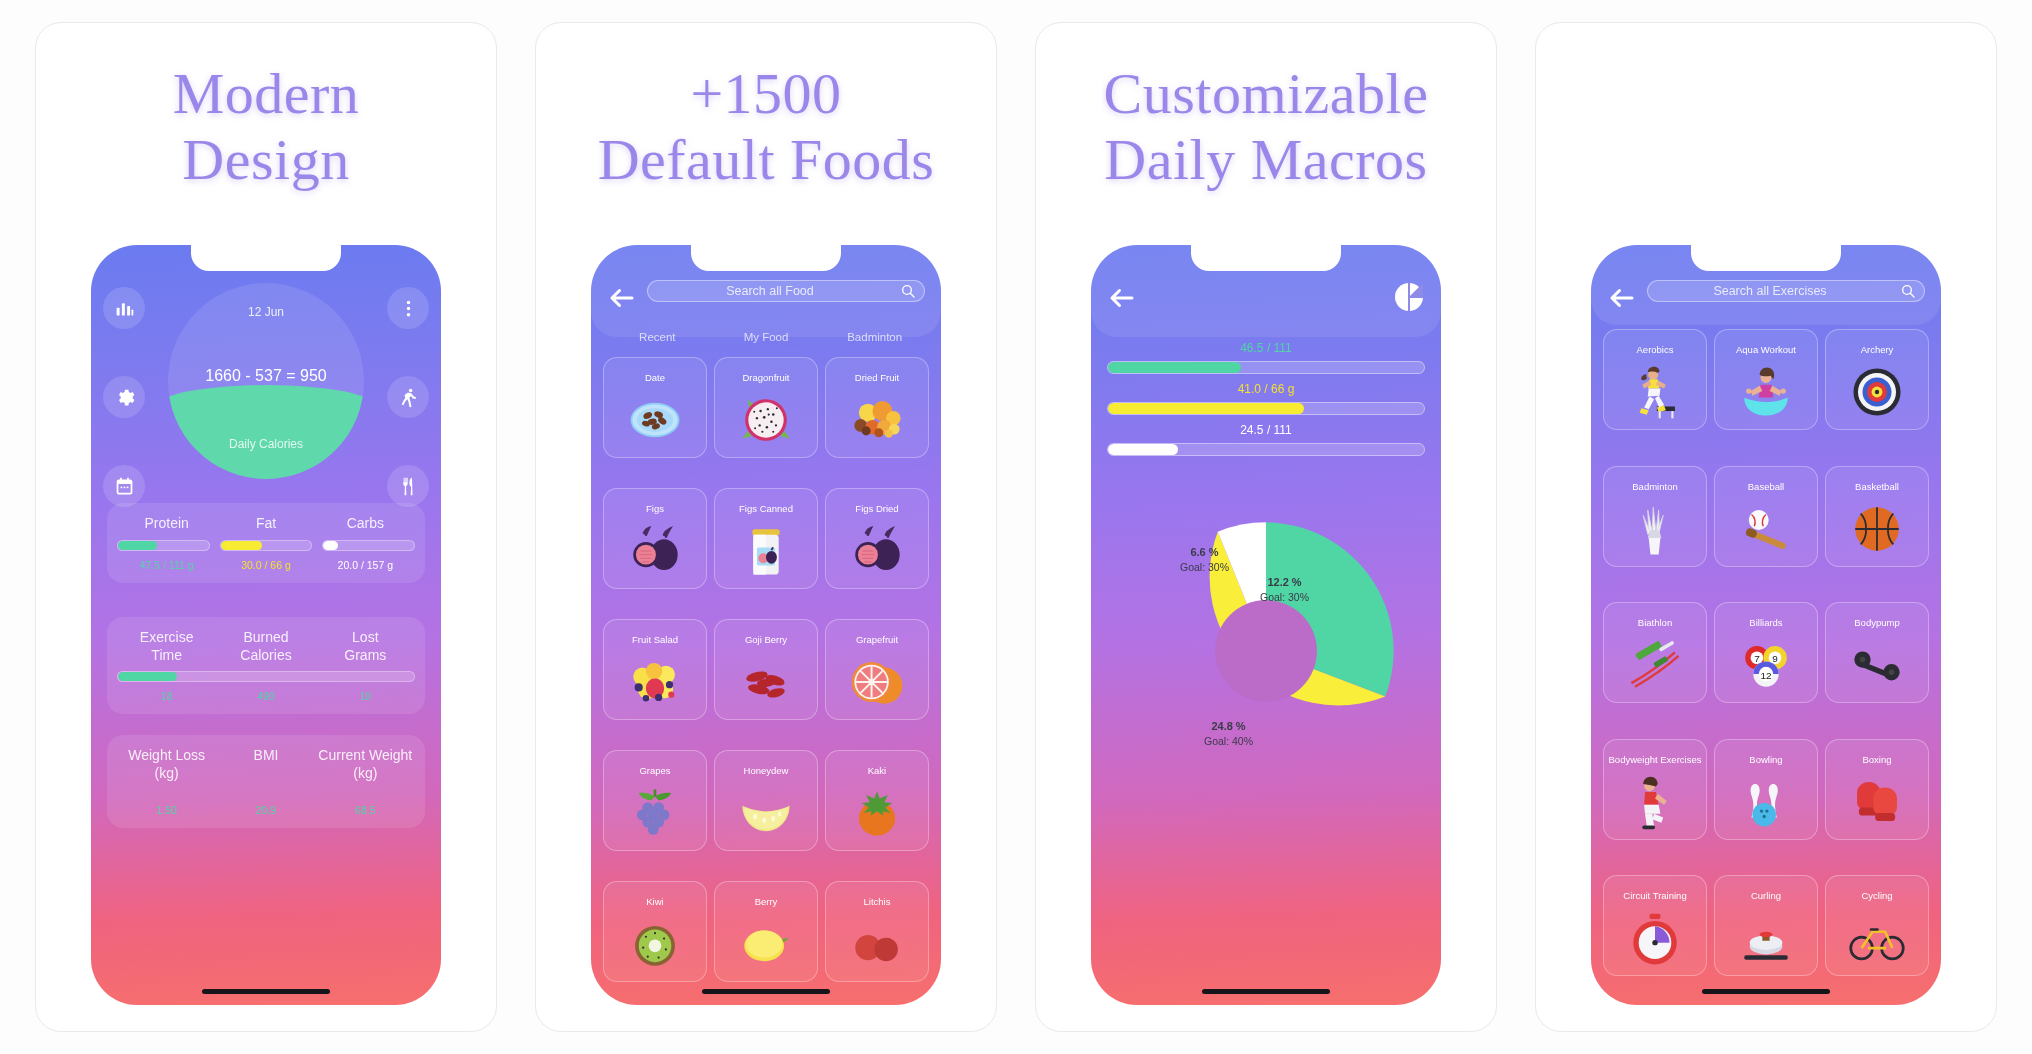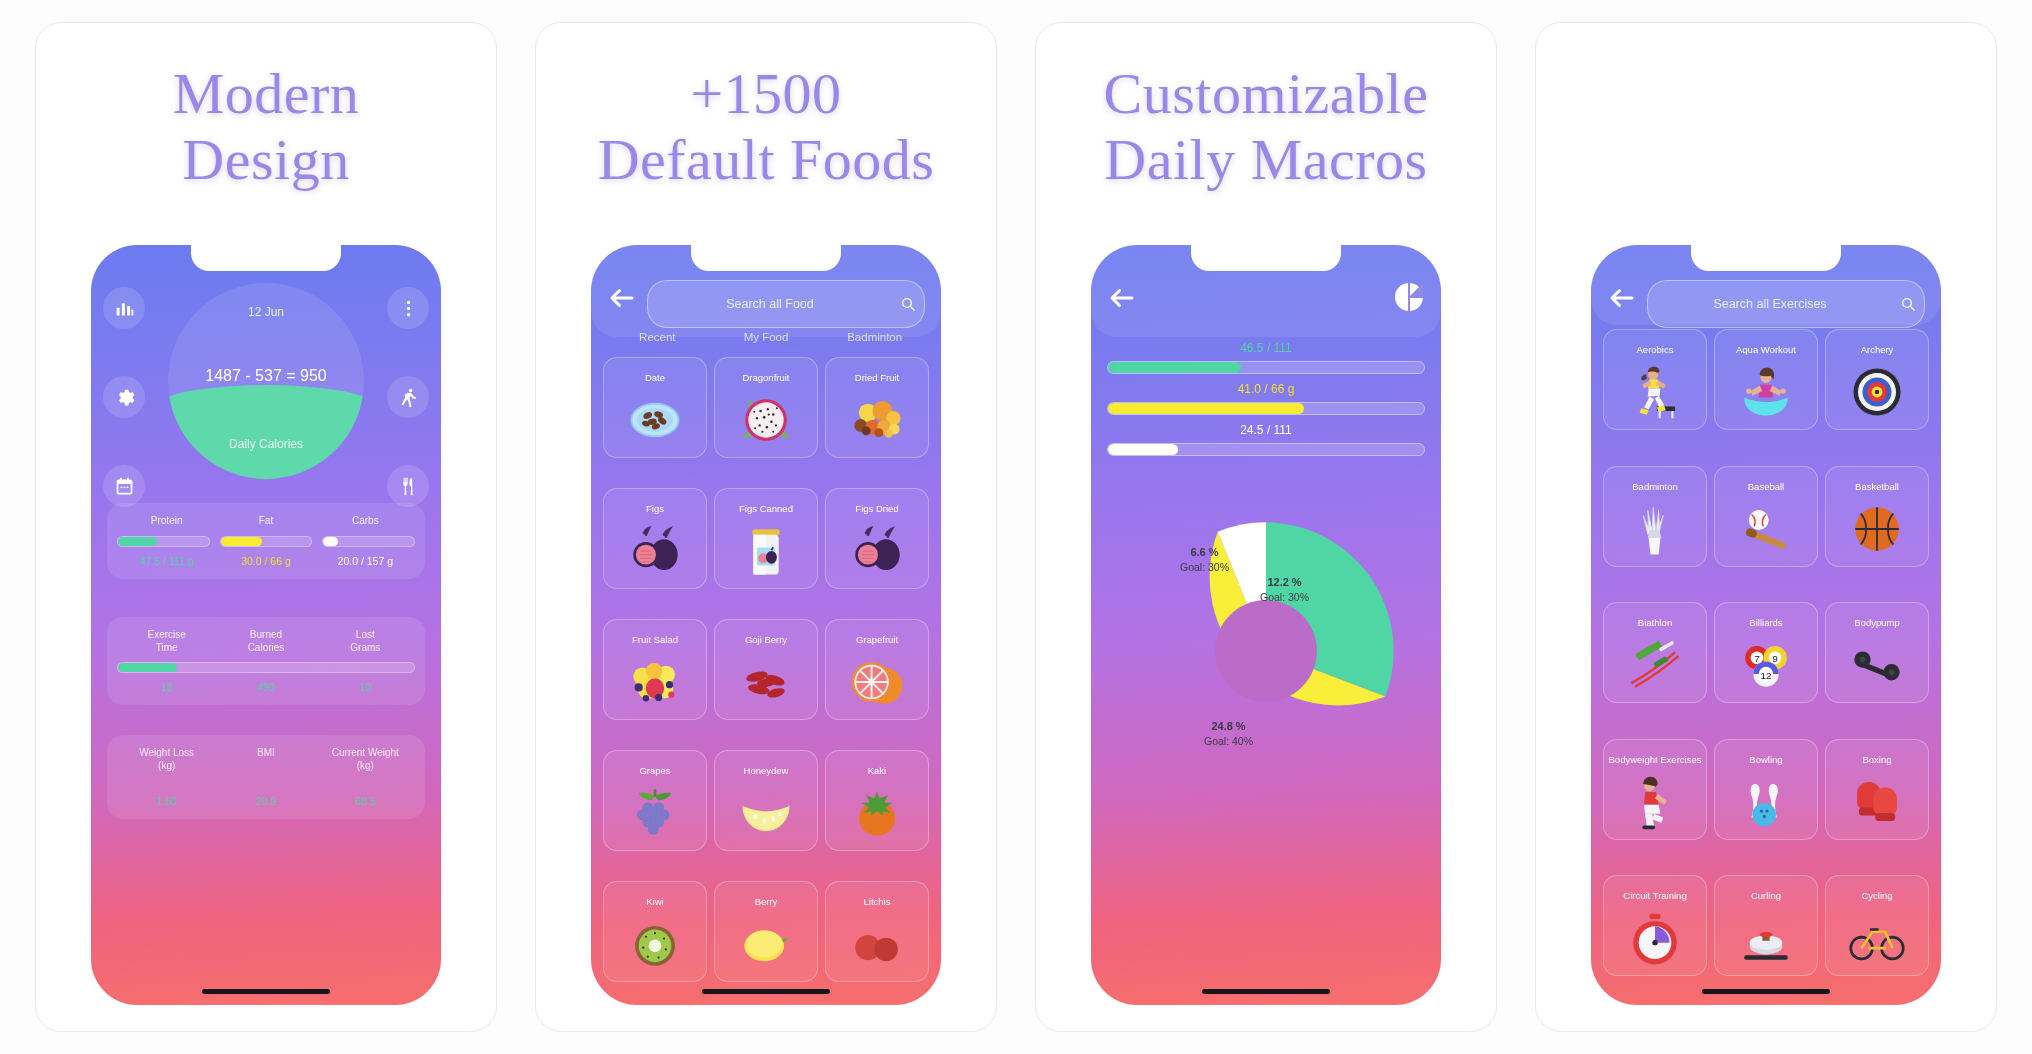--- a/index.html
+++ b/index.html
@@ -115,39 +115,39 @@
   }
   .panel {
     position: absolute; left: 16px; right: 16px;
     background: rgba(255,255,255,.10);
     border-radius: 16px;
     padding: 12px 10px 12px;
     z-index: 8;
   }
   .p-cols { display: flex; }
   .p-col { flex: 1; text-align: center; }
-  .p-lab { font-size: 10px; color: rgba(255,255,255,.88); line-height: 1.25; min-height: 26px; }
+  .p-lab { font-size: 14px; color: rgba(255,255,255,.88); line-height: 1.25; min-height: 26px; }
   .p-val { font-size: 10.5px; margin-top: 8px; }
   .bars { display: flex; gap: 10px; margin-top: 7px; }
   .bar {
     flex: 1; height: 11px; border-radius: 7px;
     background: rgba(255,255,255,.17);
     border: 1px solid rgba(255,255,255,.32);
     position: relative; overflow: hidden;
   }
   .bar > i { position: absolute; left: 0; top: 0; bottom: 0; border-radius: 7px; display: block; }
   .bar-wide { height: 11px; border-radius: 7px; background: rgba(255,255,255,.17);
     border: 1px solid rgba(255,255,255,.32); position: relative; overflow: hidden; margin-top: 7px; }
   .bar-wide > i { position: absolute; left: 0; top: 0; bottom: 0; border-radius: 7px; }
 
   
   .back-arrow { position: absolute; left: 16px; top: 38px; width: 30px; height: 30px; z-index: 25; }
   .back-arrow svg { width: 30px; height: 30px; stroke: #fff; fill: none; stroke-width: 2.4; }
   .searchbar {
-    position: absolute; top: 35px; left: 56px; right: 16px; height: 48px;
+    position: absolute; top: 35px; left: 56px; right: 16px; height: 22px;
     border-radius: 20px;
     background: rgba(255,255,255,.14);
     border: 1px solid rgba(255,255,255,.42);
     display: flex; align-items: center; z-index: 25;
   }
   .searchbar .ph {
     flex: 1; text-align: center; font-size: 12.5px; color: rgba(255,255,255,.80);
   }
   .searchbar .mag { width: 32px; display: flex; align-items: center; justify-content: center; }
   .searchbar .mag svg { width: 16px; height: 16px; stroke: #fff; fill: none; stroke-width: 2; }
@@ -247,21 +247,21 @@
         </div>
         <div class="circ-btn" style="right:12px;top:220px">
           <svg viewBox="0 0 24 24">
               <path d="M6 2v7a2.5 2.5 0 001.8 2.4L7.5 22h2l-.3-10.6A2.5 2.5 0 0011 9V2H9.6v5.2H8.7V2H7.3v5.2h-.9V2H6zm10 0c-1.7 0-3 2.5-3 5.6 0 2.4.8 4.2 2 4.8L14.5 22h2.1L16 2z"></path>
             </svg>
         </div>
 
         <div class="ring-circle">
           <div class="ring-wave"></div>
           <div class="ring-date">12 Jun</div>
-          <div class="ring-eq">1487 - 537 = 950</div>
+          <div class="ring-eq">1660 - 537 = 950</div>
           <div class="ring-lbl">Daily Calories</div>
         </div>
 
         <div class="panel" style="top:258px">
           <div class="p-cols">
             <div class="p-col">
               <div class="p-lab" style="min-height:14px">Protein</div>
             </div>
             <div class="p-col">
               <div class="p-lab" style="min-height:14px">Fat</div>

